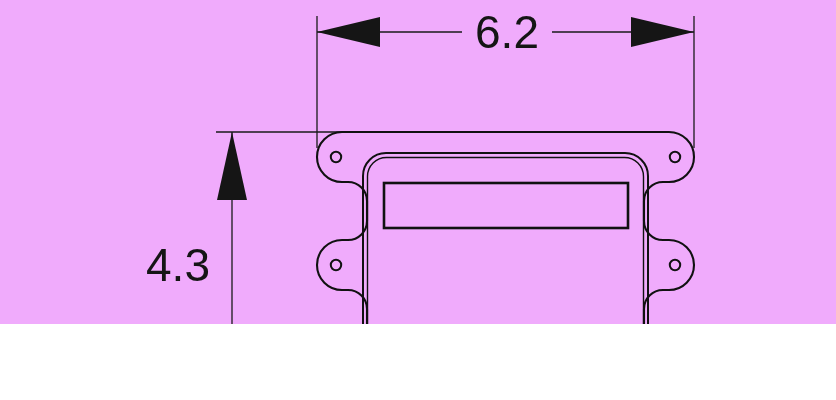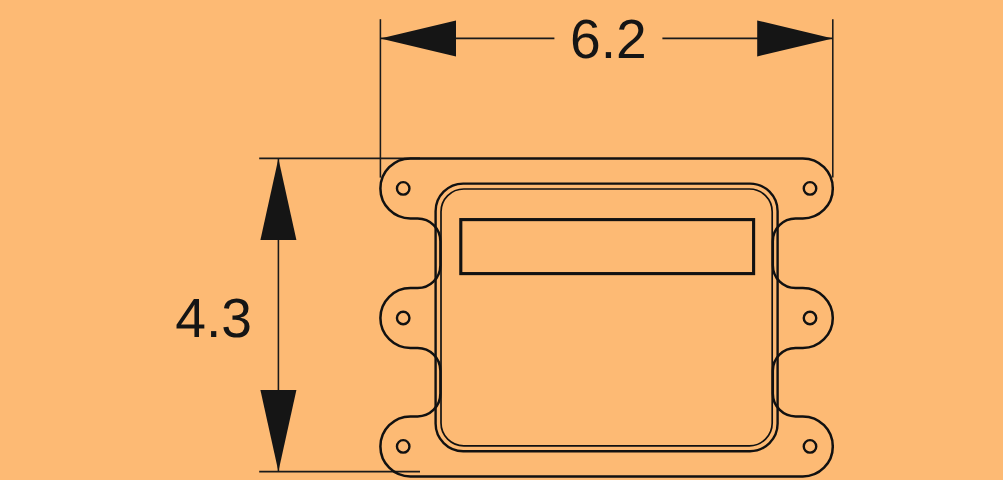--- a/index.html
+++ b/index.html
@@ -7,22 +7,22 @@
     margin: 0;
     padding: 0;
     background: #ffffff;
   }
   body {
     font-family: "Liberation Sans", sans-serif;
   }
   #drawing-root {
     position: relative;
     width: 836px;
-    height: 400px;
-    background: #fdba74;
+    height: 324px;
+    background: #f0abfc;
     overflow: hidden;
   }
   #drawing-svg {
     display: block;
     width: 836px;
     height: 400px;
   }
   .dim-text {
     font-family: "Liberation Sans", sans-serif;
     font-size: 46px;

